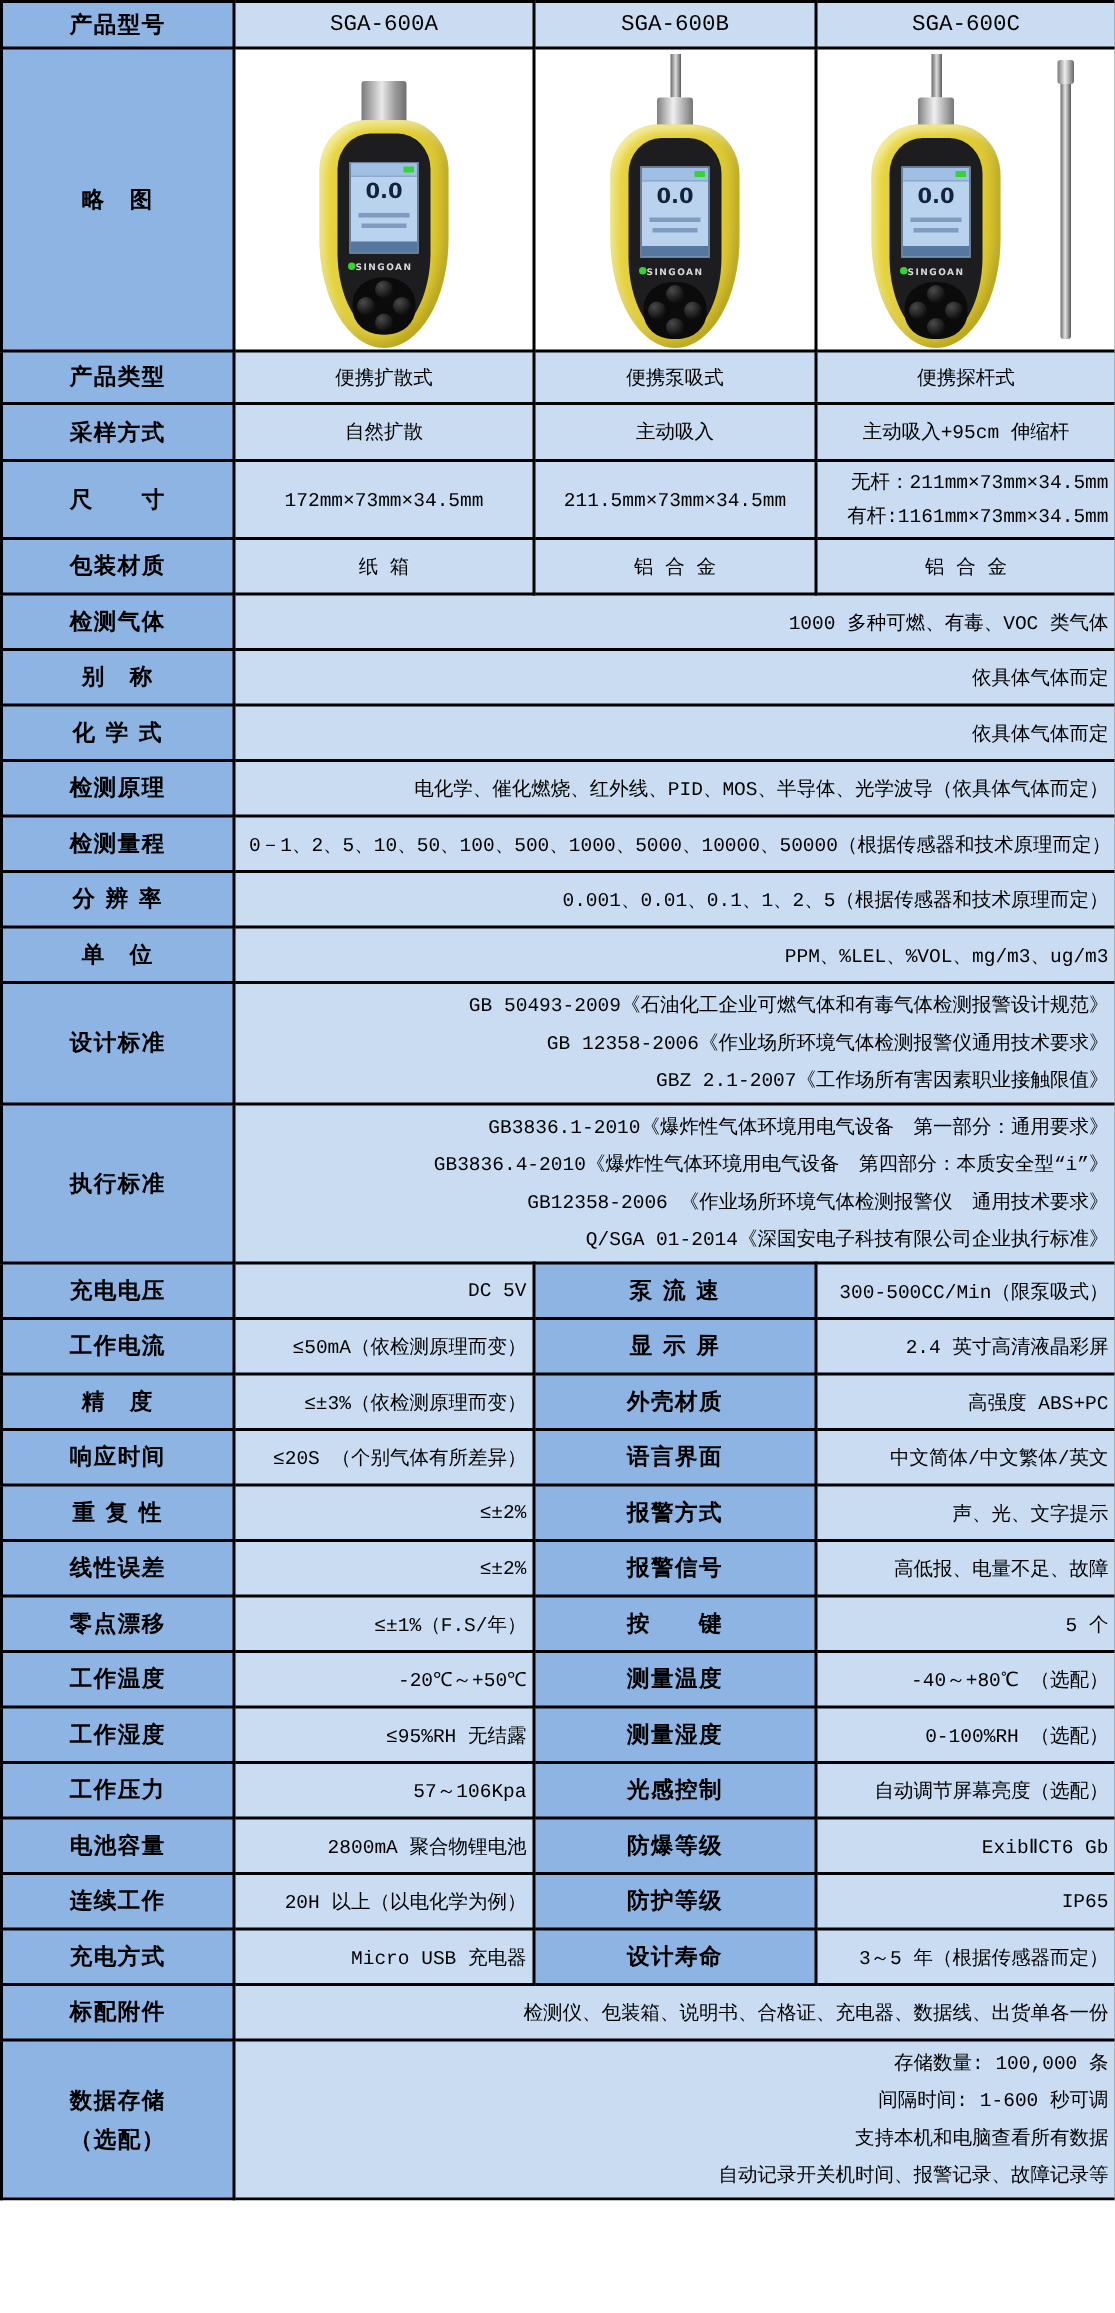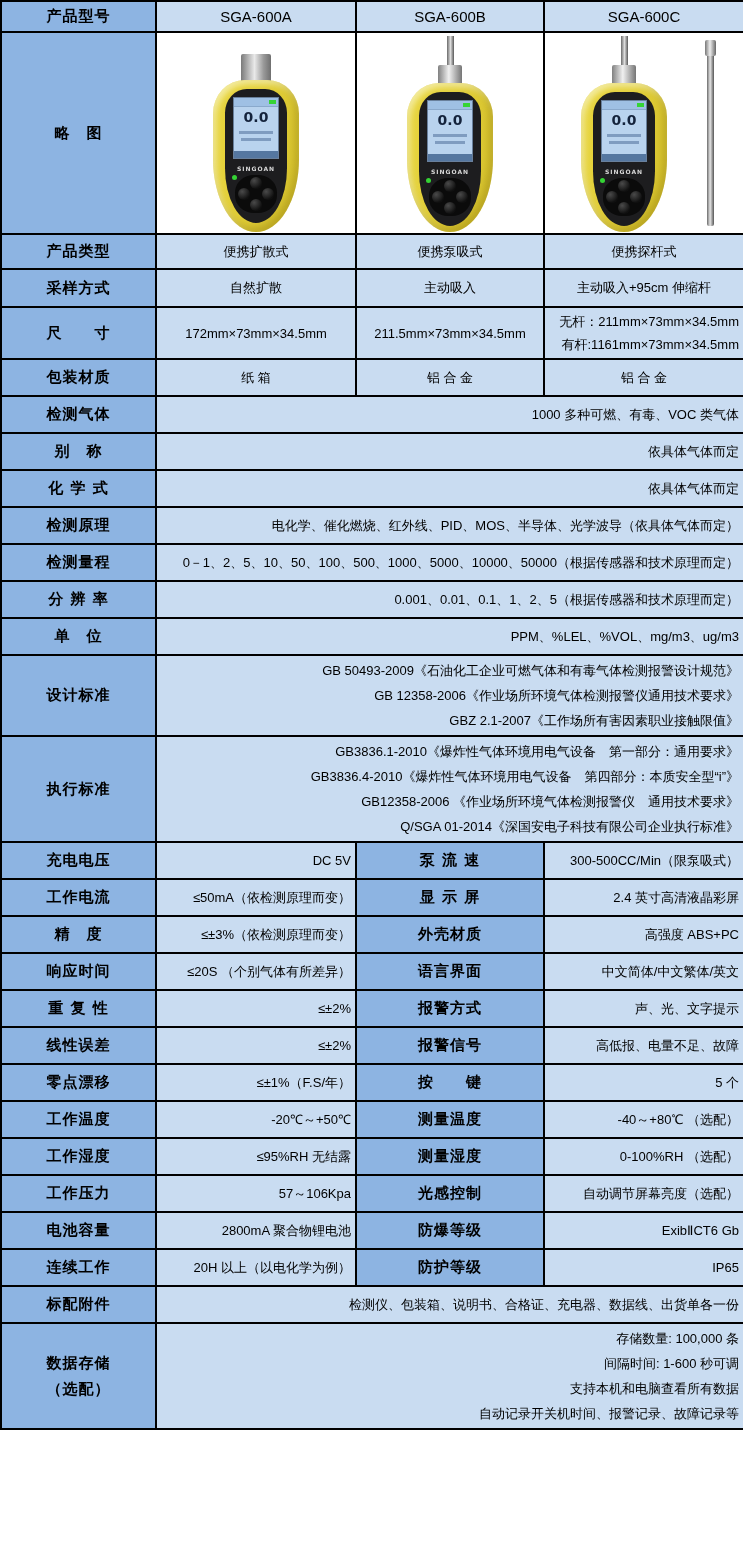--- a/index.html
+++ b/index.html
@@ -10,21 +10,21 @@
     --device-black:#1D1D1F;
     --screen-blue:#B9D3EE;
     --led-green:#35D435;
   }
   html,body{margin:0;padding:0;}
   body{width:743px;background:#fff;font-family:"DejaVu Sans","Liberation Sans",sans-serif;color:#000;}
   table{border-collapse:collapse;table-layout:fixed;width:743px;}
   th,td{border:2px solid var(--grid-border);box-sizing:border-box;padding:0;vertical-align:middle;}
   .label-cell{background:var(--label-bg);font-weight:bold;font-size:15px;text-align:center;height:37px;letter-spacing:1px;}
   .lbl-line{line-height:26px;}
-  .value-cell{background:var(--value-bg);font-size:13px;height:37px;font-family:Liberation Sans, sans-serif;}
+  .value-cell{background:var(--value-bg);font-size:13px;height:37px;font-family:Liberation Mono, monospace;}
   .center{text-align:center;}
   .left{text-align:right;padding:2px 4px 2px 9px;}
   .model-cell{font-size:15px;}
   .line{line-height:25px;}
   .line2{line-height:23px;}
   .nowrap{white-space:nowrap;overflow:hidden;}
   .image-cell{background:#ffffff;height:202px;vertical-align:middle;}
   tr[data-row-id="model"] > th, tr[data-row-id="model"] > td{height:31px;}
   tr[data-row-id="dimensions"] > th, tr[data-row-id="dimensions"] > td{height:51px;}
   tr[data-row-id="sampling"] > th, tr[data-row-id="sampling"] > td{height:38px;}
@@ -44,21 +44,21 @@
   .dev-collar{width:24px;height:20px;border-radius:2px;
     background:linear-gradient(90deg,#808080,#f0f0f0 45%,#757575);}
   .dev-body{width:86px;height:152px;margin-top:-2px;
     background:linear-gradient(100deg,var(--device-yellow),#d9c52e);
     border-radius:34px 34px 46px 46px / 36px 36px 78px 78px;
     display:flex;justify-content:center;align-items:flex-start;
     box-shadow:inset -4px -5px 8px rgba(120,100,0,.35), inset 3px 4px 6px rgba(255,255,230,.6);}
   .dev-face{width:62px;height:134px;margin-top:9px;background:var(--device-black);
     border-radius:24px 24px 34px 34px / 26px 26px 60px 60px;position:relative;
     display:flex;flex-direction:column;align-items:center;}
-  .dev-screen{width:46px;height:62px;margin-top:8px;background:var(--screen-blue);
+  .dev-screen{width:46px;height:62px;margin-top:19px;background:var(--screen-blue);
     border:1px solid #69809c;display:flex;flex-direction:column;align-items:center;box-sizing:border-box;}
   .scr-bar{width:100%;height:8px;background:#9fc0e4;border-bottom:1px solid #8aa9cc;position:relative;}
   .scr-bar::after{content:"";position:absolute;right:2px;top:2px;width:7px;height:4px;background:var(--led-green);}
   .scr-value{font-size:14px;font-weight:bold;color:#14233c;line-height:20px;font-family:"DejaVu Sans",sans-serif;}
   .scr-line{width:34px;height:3px;background:#7f9cc0;margin-top:4px;}
   .scr-line.l2{width:30px;}
   .scr-foot{width:100%;height:7px;background:#5577a0;margin-top:auto;}
   .dev-led{position:absolute;left:7px;top:86px;width:5px;height:5px;border-radius:50%;background:var(--led-green);}
   .dev-brand{margin-top:7px;font-size:6px;color:#d8d8d8;letter-spacing:1px;font-weight:bold;line-height:6px;}
   .dev-keypad{margin-top:3px;width:42px;height:38px;background:#0b0b0b;border-radius:46%;position:relative;}
@@ -476,20 +476,34 @@
           <td class="value-cell left">
             <div class="nowrap">20H 以上（以电化学为例）</div>
           </td>
           <th class="label-cell">
             <div>防护等级</div>
           </th>
           <td class="value-cell left">
             <div class="nowrap">IP65</div>
           </td>
         </tr>
+        <tr data-row-id="charging">
+          <th class="label-cell">
+            <div>充电方式</div>
+          </th>
+          <td class="value-cell left">
+            <div class="nowrap">Micro USB 充电器</div>
+          </td>
+          <th class="label-cell">
+            <div>设计寿命</div>
+          </th>
+          <td class="value-cell left">
+            <div class="nowrap">3～5 年（根据传感器而定）</div>
+          </td>
+        </tr>
         <tr data-row-id="accessories">
           <th class="label-cell">
             <div>标配附件</div>
           </th>
           <td class="value-cell left" colspan="3">
             <div class="nowrap">检测仪、包装箱、说明书、合格证、充电器、数据线、出货单各一份</div>
           </td>
         </tr>
         <tr data-row-id="data-storage">
           <th class="label-cell">

